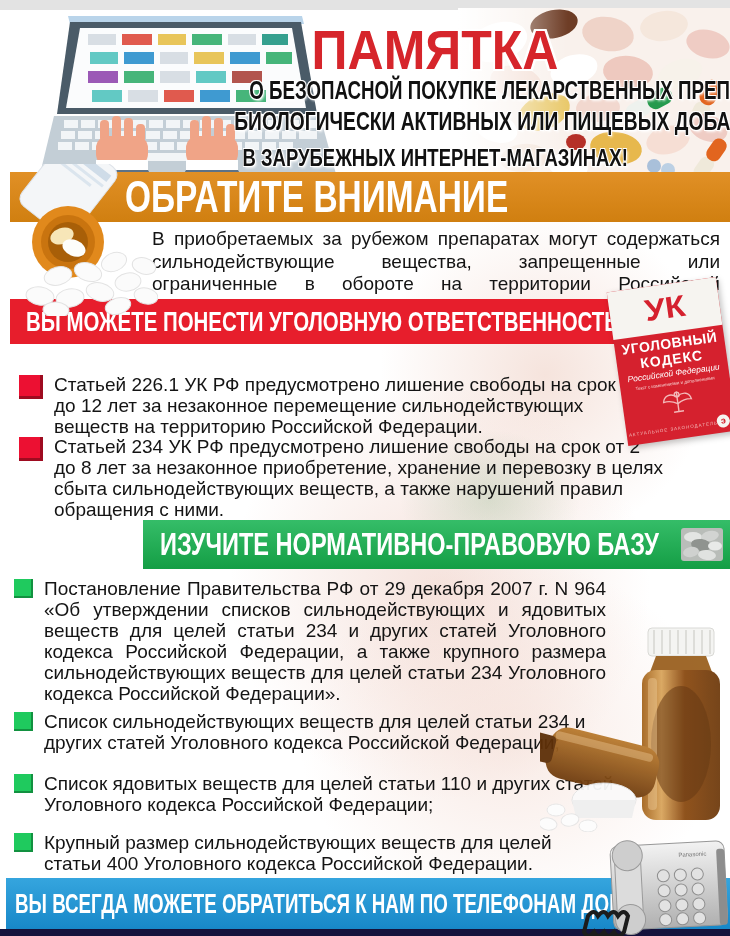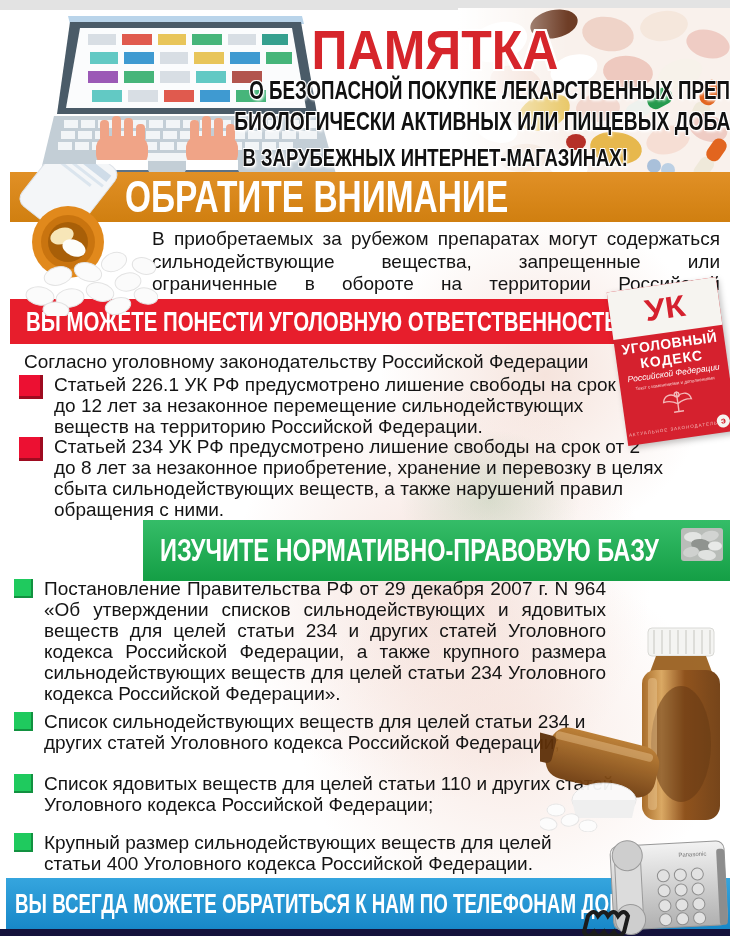--- a/index.html
+++ b/index.html
@@ -42,21 +42,21 @@
   .banner{position:absolute;display:flex;align-items:center;}
   .banner h2{margin:0;font-weight:bold;color:#fff;white-space:nowrap;}
   .cond{display:inline-block;transform-origin:0 50%;}
   .banner-orange{left:10px;right:0;top:172px;height:50px;
     background:linear-gradient(#e19026,#d07f10);}
   .banner-orange h2{font-size:44px;padding-left:115px;}
   .banner-orange .cond{transform:scaleX(.76);}
   .banner-red{left:10px;top:299px;width:614px;height:45px;background:#e71e2c;}
   .banner-red h2{font-size:28px;padding-left:16px;}
   .banner-red .cond{transform:scaleX(.73);}
-  .banner-green{left:143px;right:0;top:520px;height:61px;
+  .banner-green{left:143px;right:0;top:520px;height:49px;
     background:linear-gradient(#35bd68,#149e45);}
   .banner-green h2{font-size:31px;padding-left:17px;}
   .banner-green .cond{transform:scaleX(.76);}
   .banner-blue{left:6px;right:0;top:878px;height:52px;
     background:linear-gradient(#35a5de,#1787c8);}
   .banner-blue h2{font-size:28px;padding-left:9px;}
   .banner-blue .cond{transform:scaleX(.67);}
   .bottom-strip{position:absolute;left:0;right:0;bottom:0;height:7px;background:#15123c;z-index:2;}
 
   
@@ -312,21 +312,20 @@
         <path d="M17 9 C10 4 4 7 3 13 C8 12 12 13 17 16"></path>
         <path d="M17 9 C24 4 30 7 31 13 C26 12 22 13 17 16"></path>
         <circle cx="17" cy="7" r="2.4"></circle>
         <path d="M12 24 L22 24"></path>
       </g>
     </svg>
     <div class="uk-series">АКТУАЛЬНОЕ ЗАКОНОДАТЕЛЬСТВО</div>
     <div class="uk-pub">э</div>
   </div>
 
-  <div class="intro">Согласно уголовному законодательству Российской Федерации</div>
 
   <div class="bullet-row r1">
     <div class="sq sq-red"></div>
     <div class="txt">Статьей 226.1 УК РФ предусмотрено  лишение свободы на срок от 3 до 12 лет за незаконное перемещение сильнодействующих веществ на территорию Российской Федерации.</div>
   </div>
   <div class="bullet-row r2">
     <div class="sq sq-red"></div>
     <div class="txt">Статьей 234 УК РФ предусмотрено лишение свободы на срок от 2 до 8 лет за незаконное приобретение, хранение и перевозку в целях сбыта сильнодействующих веществ, а также нарушений правил обращения с ними.</div>
   </div>
 

